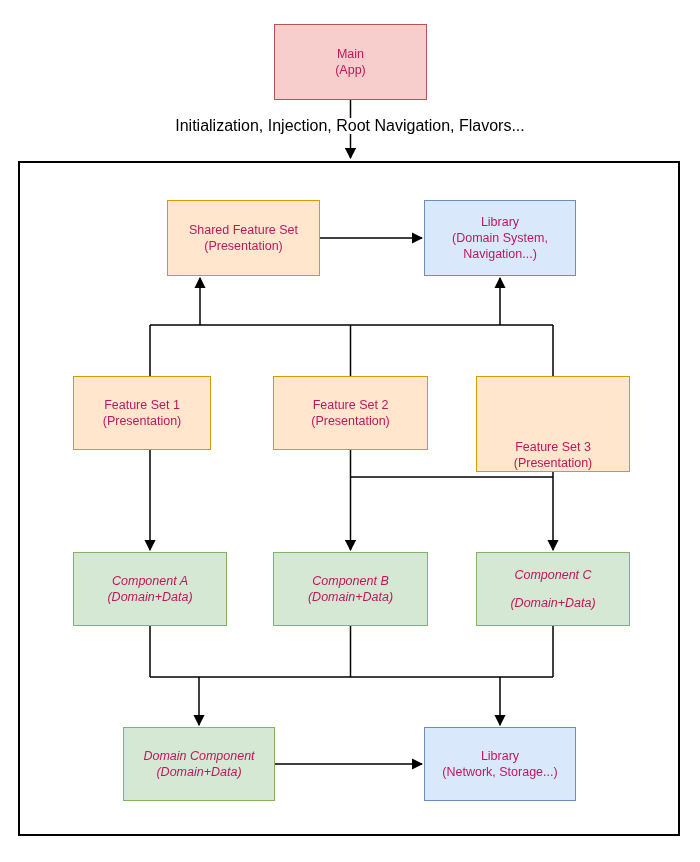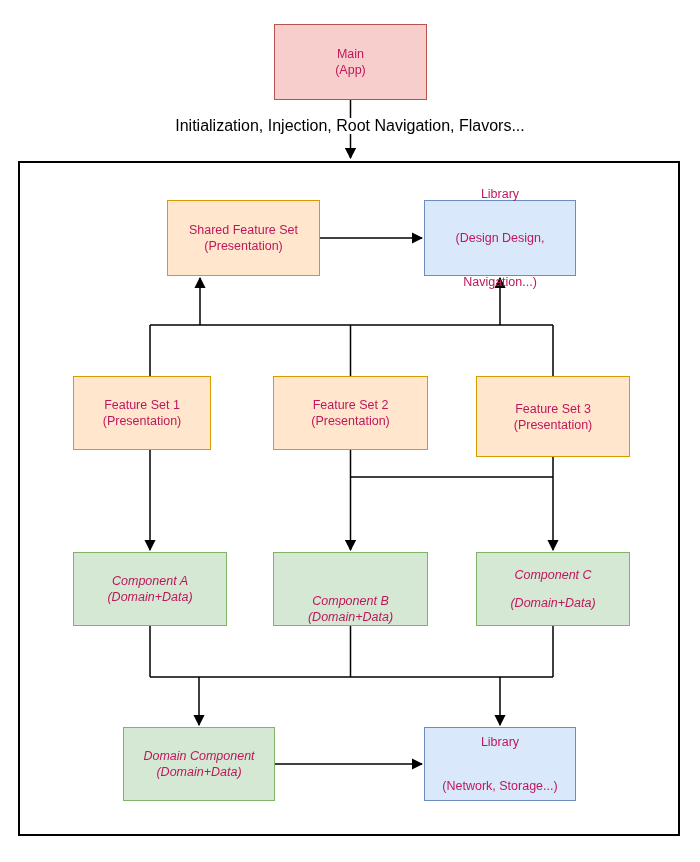--- a/index.html
+++ b/index.html
@@ -38,21 +38,21 @@
     align-items: center;
     justify-content: center;
     text-align: center;
     font-size: 12.5px;
     line-height: 16px;
     color: #be185d;
     box-sizing: border-box;
   }
   .node-red    { background: #F8CECC; border: 1.5px solid #B85450; }
   .node-orange { background: #FFE6CC; border: 1.5px solid #D79B00; }
-  .node-blue   { background: #DAE8FC; border: 1.5px solid #6C8EBF; gap: 28px; }
+  .node-blue   { background: #DAE8FC; border: 1.5px solid #6C8EBF; }
   .node-green  { background: #D5E8D4; border: 1.5px solid #82B366; font-style: italic; }
   .edge-label {
     position: absolute;
     z-index: 3;
     left: 350px; top: 118px;
     transform: translateX(-50%);
     background: #ffffff;
     padding: 0 3px;
     font-size: 16px;
     line-height: 16px;
@@ -109,45 +109,45 @@
     <div>(App)</div>
   </div>
 
   <div class="node node-orange" style="left:123px; top:200px; width:153px; height:76px;margin-left:44px;">
     <div>Shared Feature Set</div>
     <div>(Presentation)</div>
   </div>
 
   <div class="node node-blue" style="left:424px; top:200px; width:152px; height:76px;">
     <div>Library</div>
-    <div>(Design Design,</div>
+    <div>(Domain System,</div>
     <div>Navigation...)</div>
   </div>
 
   <div class="node node-orange" style="left:73px; top:376px; width:138px; height:74px;">
     <div>Feature Set 1</div>
     <div>(Presentation)</div>
   </div>
 
   <div class="node node-orange" style="left:273px; top:376px; width:155px; height:74px;">
     <div>Feature Set 2</div>
     <div>(Presentation)</div>
   </div>
 
-  <div class="node node-orange" style="left:476px; top:376px; width:154px; height:81px;">
+  <div class="node node-orange" style="left:476px; top:376px; width:154px; height:96px;justify-content:flex-end;">
     <div>Feature Set 3</div>
     <div>(Presentation)</div>
   </div>
 
   <div class="node node-green" style="left:73px; top:552px; width:154px; height:74px;">
     <div>Component A</div>
     <div>(Domain+Data)</div>
   </div>
 
-  <div class="node node-green" style="left:273px; top:552px; width:155px; height:74px;justify-content:flex-end;">
+  <div class="node node-green" style="left:273px; top:552px; width:155px; height:74px;">
     <div>Component B</div>
     <div>(Domain+Data)</div>
   </div>
 
   <div class="node node-green" style="left:476px; top:552px; width:154px; height:74px;gap:12px;">
     <div>Component C</div>
     <div>(Domain+Data)</div>
   </div>
 
   <div class="node node-green" style="left:123px; top:727px; width:152px; height:74px;">

